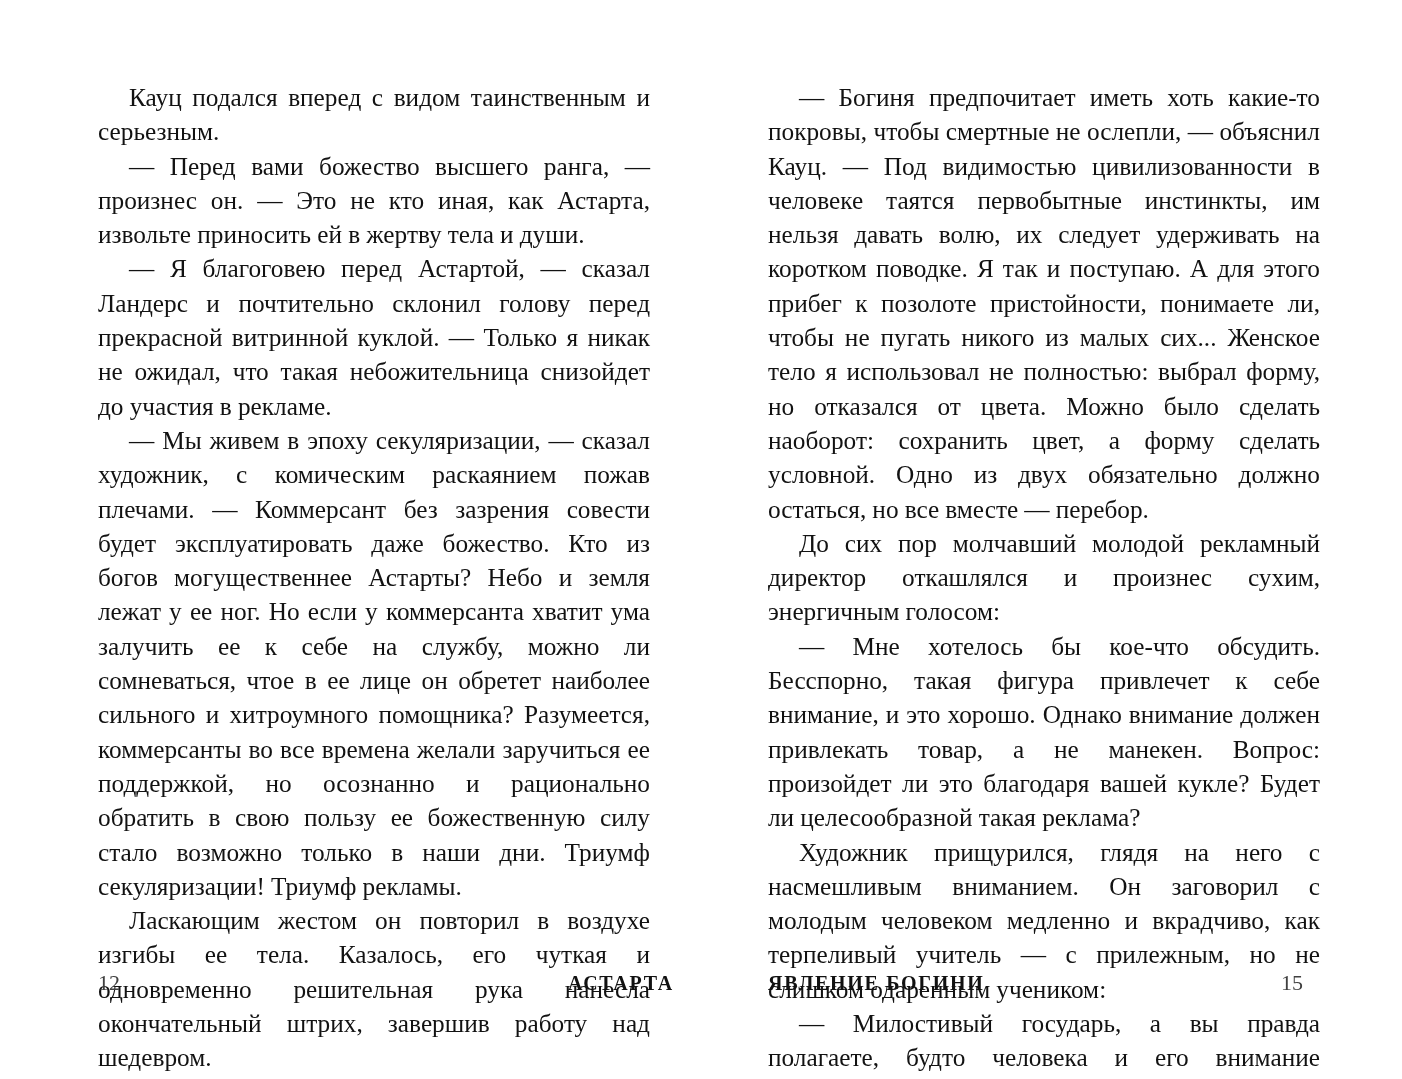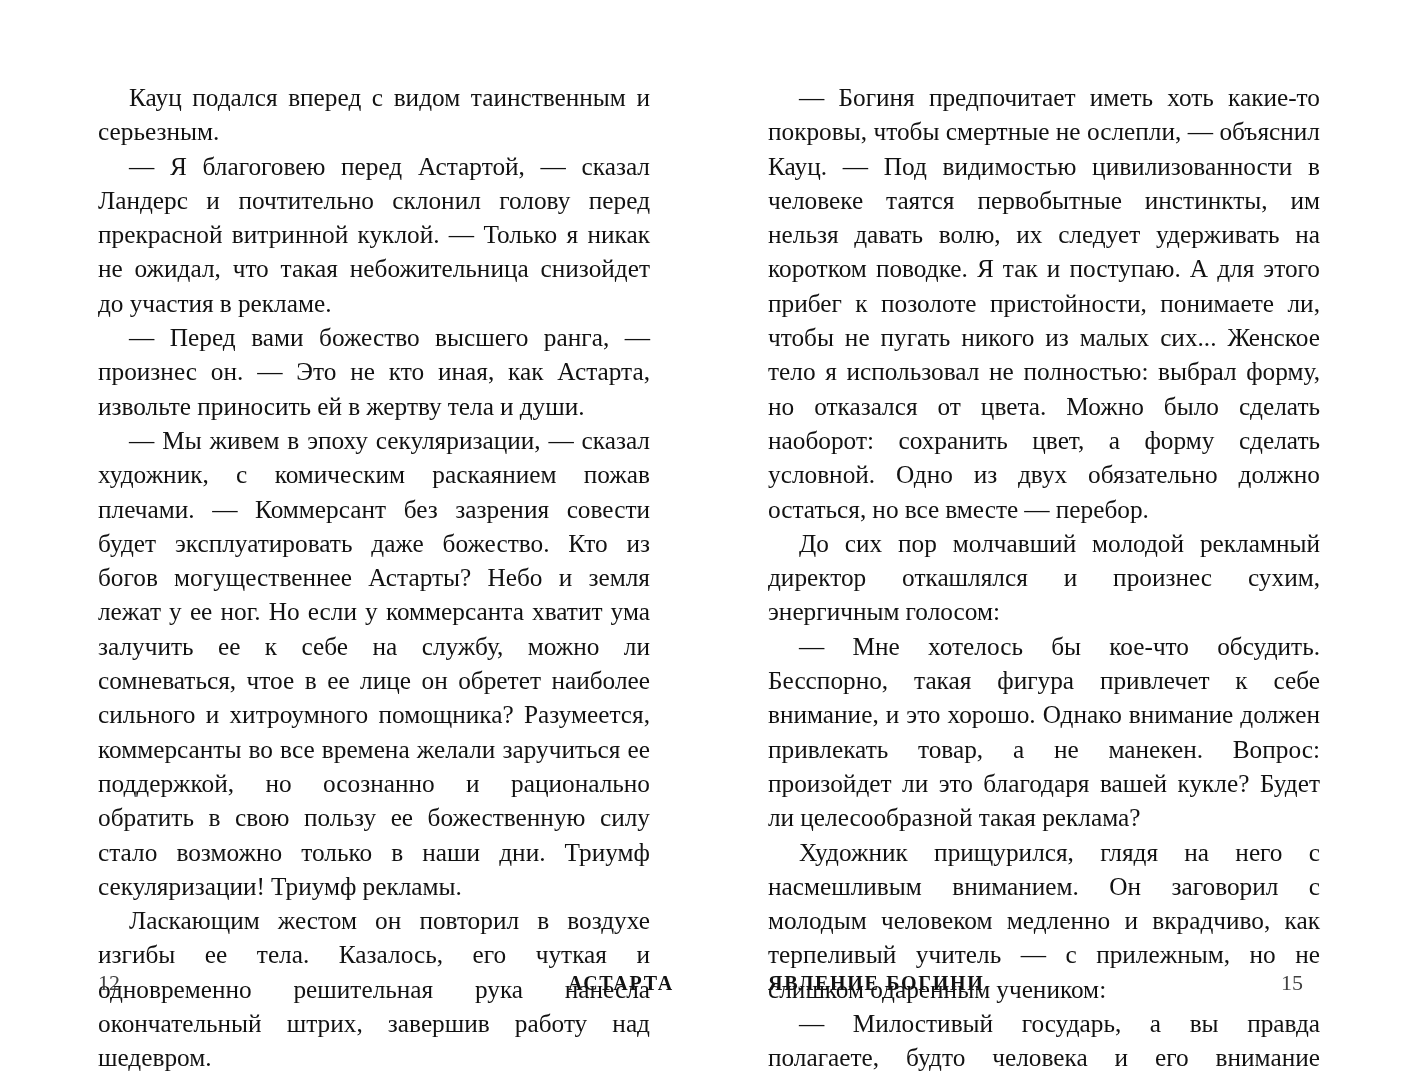--- a/index.html
+++ b/index.html
@@ -83,22 +83,22 @@
   .page-right .folio        { left: 580px; }
 </style>
 </head>
 <body>
 
 <div class="page-spread">
 
   <div class="page page-left">
     <div class="text-column">
       <p>Кауц подался вперед с видом таинственным и серьезным.</p>
+      <p>— Перед вами божество высшего ранга, — произнес он. — Это не кто иная, как Астарта, извольте приносить ей в жертву тела и души.</p>
       <p>— Я благоговею перед Астартой, — сказал Ландерс и почтительно склонил голову перед прекрасной витринной куклой. — Только я никак не ожидал, что такая небожительница снизойдет до участия в рекламе.</p>
-      <p>— Перед вами божество высшего ранга, — произнес он. — Это не кто иная, как Астарта, извольте приносить ей в жертву тела и души.</p>
       <p>— Мы живем в эпоху секуляризации, — сказал художник, с комическим раскаянием пожав плечами. — Коммерсант без зазрения совести будет эксплуатировать даже божество. Кто из богов могущественнее Астарты? Небо и земля лежат у ее ног. Но если у коммерсанта хватит ума залучить ее к себе на службу, можно ли сомневаться, чтое в ее лице он обретет наиболее сильного и хитроумного помощника? Разумеется, коммерсанты во все времена желали заручиться ее поддержкой, но осознанно и рационально обратить в свою пользу ее божественную силу стало возможно только в наши дни. Триумф секуляризации! Триумф рекламы.</p>
       <p>Ласкающим жестом он повторил в воздухе изгибы ее тела. Казалось, его чуткая и одновременно решительная рука нанесла окончательный штрих, завершив работу над шедевром.</p>
       <p>— Говорите, будто она не создана для одежды? — продолжил Кауц. — Очень верное наблюдение. Ее руки приподняты, чтобы одежда складками струилась вдоль тела, не то чтобы скрывая наготу , но и не то чтобы приоткрывая.</p>
 
     </div>
     <div class="footer">
       <span class="folio">12</span>
       <span class="running-head">АСТАРТА</span>
     </div>
   </div>

